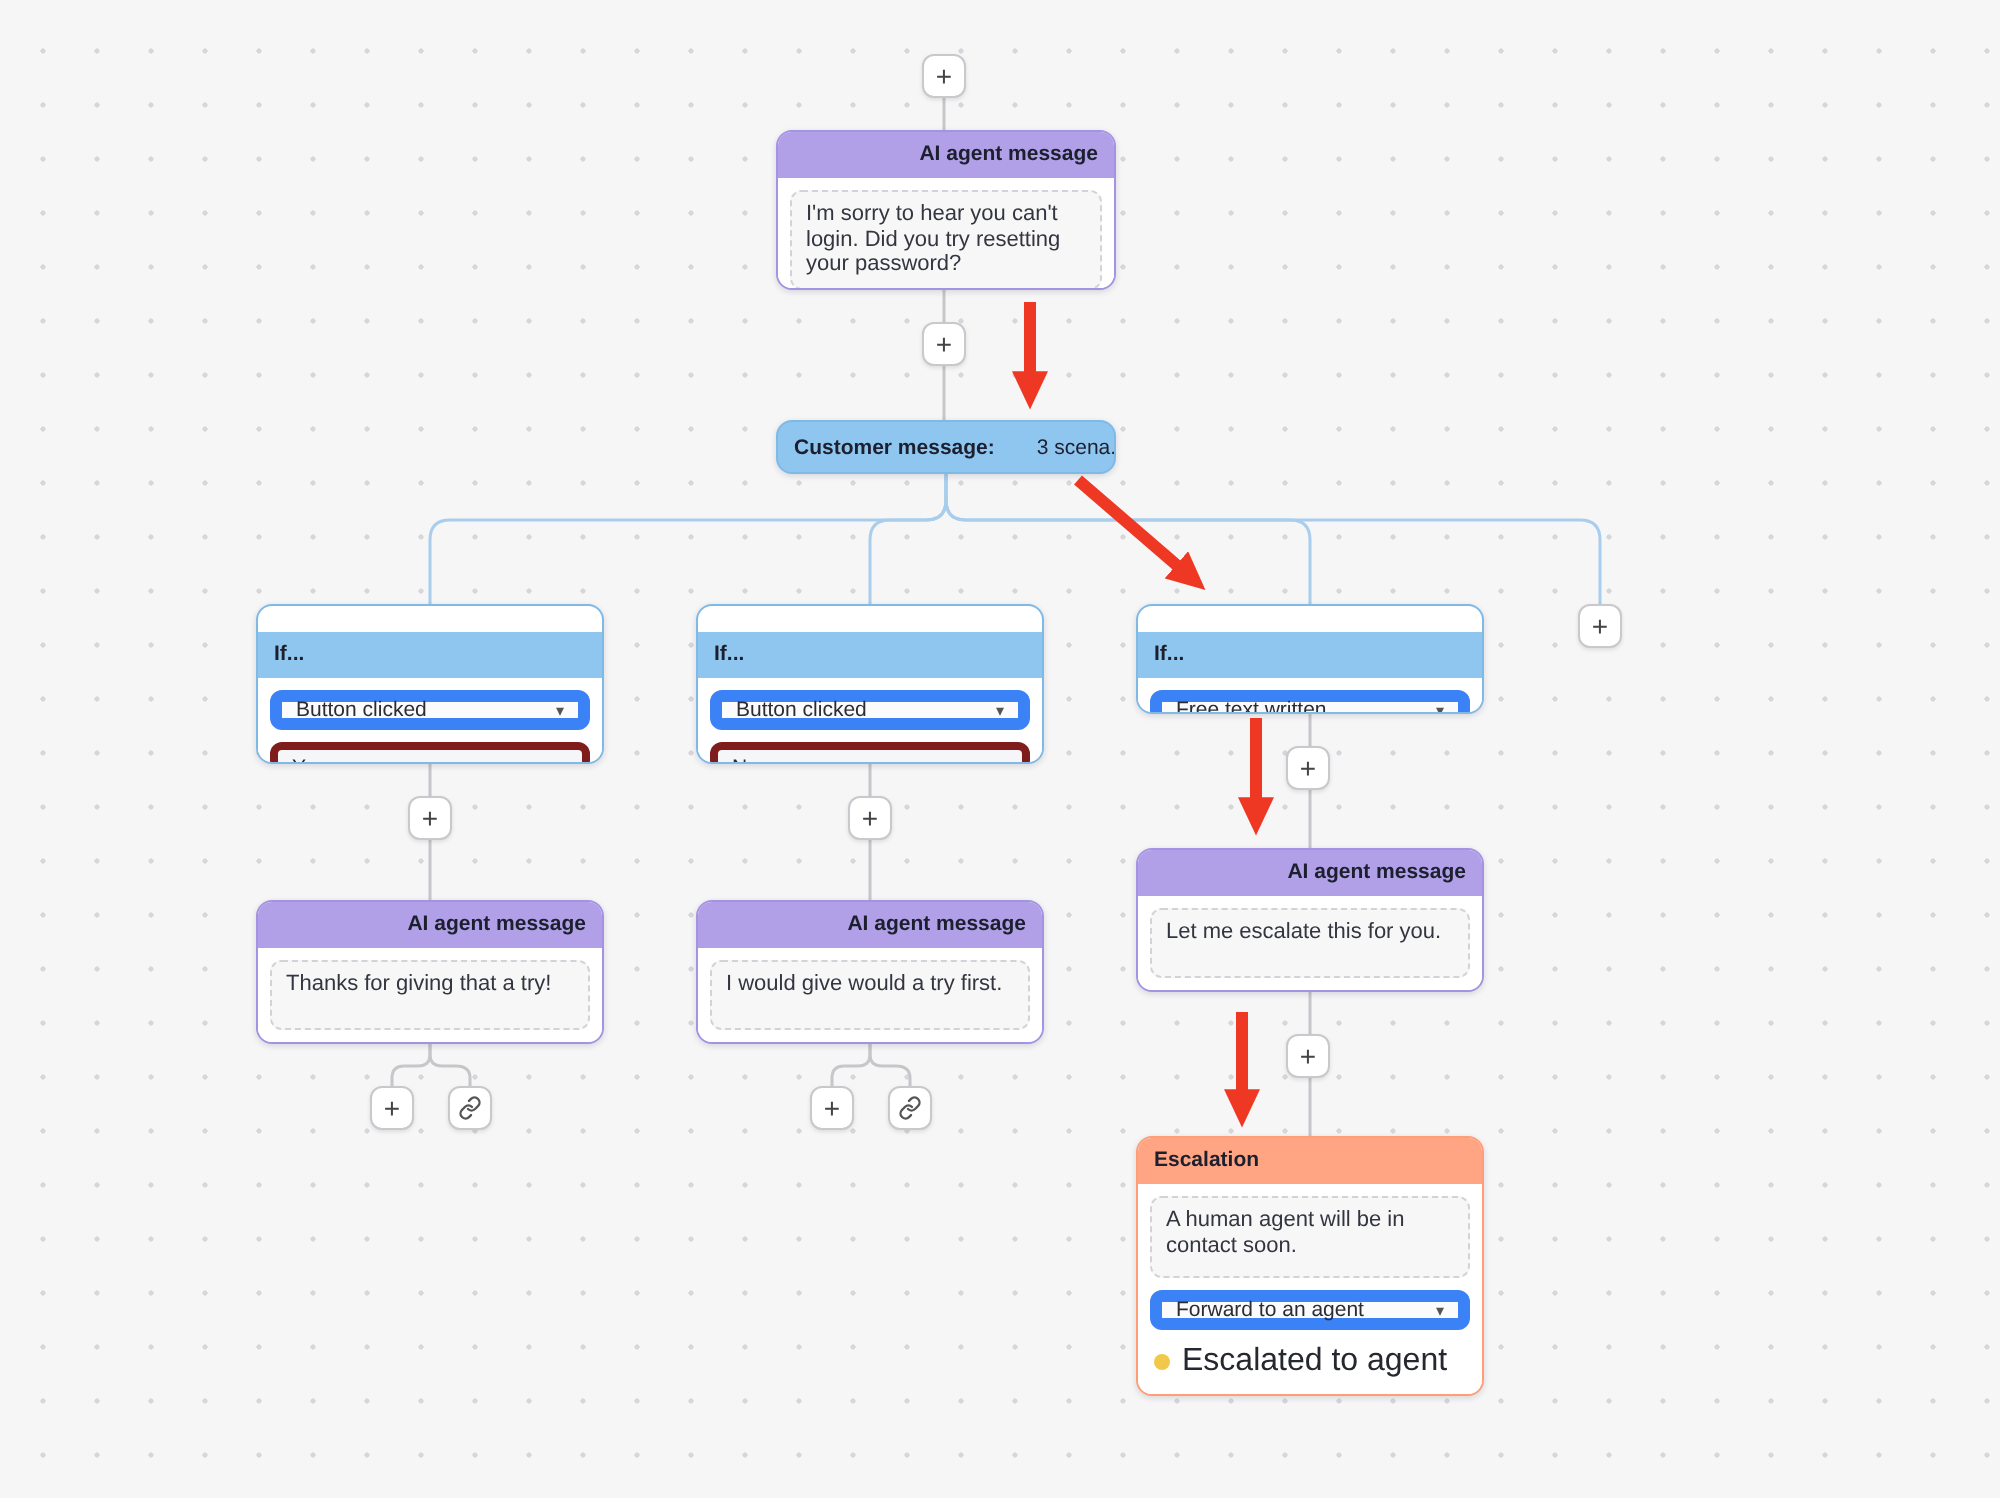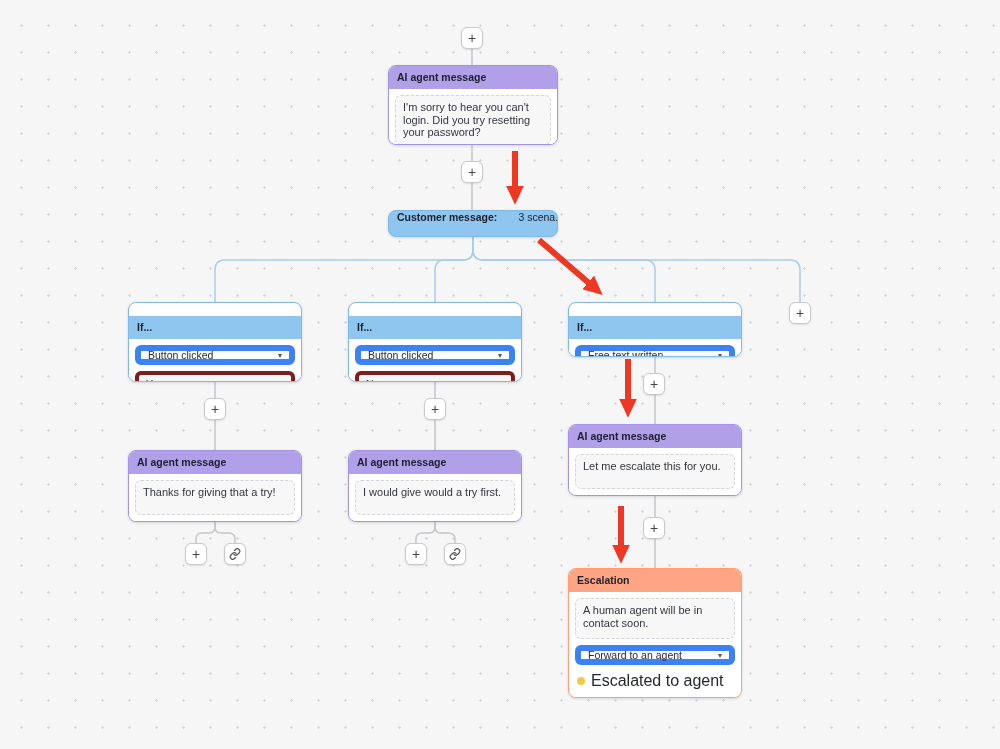--- a/index.html
+++ b/index.html
@@ -11,39 +11,39 @@
     background-size:27px 27px;background-position:8px 12px;
   }
   svg.layer{position:absolute;left:0;top:0;pointer-events:none;}
   .connectors{z-index:1;}
   .arrows{z-index:6;}
   .node{position:absolute;z-index:3;border-radius:8px;background:#fff;
     box-shadow:0 1px 3px rgba(20,20,50,.14);box-sizing:border-box;
     display:flex;flex-direction:column;overflow:hidden;}
   .hd{padding:5px 8px;font-weight:bold;font-size:10.5px;line-height:13px;color:#1c1f2e;flex:0 0 auto;}
   .purple{border:1px solid #a493e2;}
-  .purple .hd{background:#b1a0e8;}
+  .purple .hd{background:#b1a0e8;text-align:right;}
   .blue{border:1px solid #7fb9e6;}
   .blue .hd{background:#8fc6f0;margin-top:13px;}
   .orange{border:1px solid #ff9d76;}
   .orange .hd{background:#ffa584;}
   .bd{padding:6px;display:flex;flex-direction:column;gap:6px;flex:1;background:#fff;}
   .msg{border:1px dashed #d2d2d8;background:#f7f7f8;border-radius:6px;padding:5px 7px;
     font-size:11px;line-height:12.5px;color:#33353f;box-sizing:border-box;overflow:hidden;flex:1;}
   .dd{display:flex;align-items:center;justify-content:space-between;border:6px solid #3b82f6;
     background:#fbfbfc;border-radius:6px;padding:0 7px;font-size:10.5px;height:20px;
     box-sizing:border-box;color:#2a2c36;flex:0 0 auto;cursor:pointer;}
   .fld{border:4px solid #7f1d1d;background:#f6f6f8;border-radius:6px;padding:0 7px;
     font-size:10.5px;height:20px;line-height:18px;box-sizing:border-box;color:#2a2c36;flex:0 0 auto;}
   .caret{color:#555;font-size:8px;margin-left:6px;flex:0 0 auto;}
   .plusb{position:absolute;z-index:3;width:22px;height:22px;border:1px solid #c8c8cd;border-radius:6px;
     background:#fff;box-shadow:0 1px 2px rgba(0,0,0,.10);display:flex;align-items:center;
     justify-content:center;box-sizing:border-box;cursor:pointer;}
   .plusb span{font-size:14px;line-height:14px;color:#444;}
-  .cust{position:absolute;z-index:3;display:flex;align-items:flex-start;padding:0 8px;
+  .cust{position:absolute;z-index:3;display:flex;align-items:center;padding:0 8px;
     background:#8fc6f0;border:1px solid #7fb9e6;border-radius:8px;box-sizing:border-box;
     font-size:10.5px;color:#1c1f2e;box-shadow:0 1px 3px rgba(20,20,50,.14);white-space:nowrap;overflow:hidden;cursor:pointer;gap:21px;}
   .cust .lbl{font-weight:bold;}
   .cust .sum{margin-left:0;}
   .status{display:flex;align-items:center;gap:6px;font-size:16px;color:#26282f;padding:1px 2px;flex:0 0 auto;}
   .dot{width:8px;height:8px;border-radius:50%;background:#f2c84b;flex:0 0 auto;}
   .dd .ddtext{overflow:hidden;white-space:nowrap;}
 </style>
 </head>
 <body>

